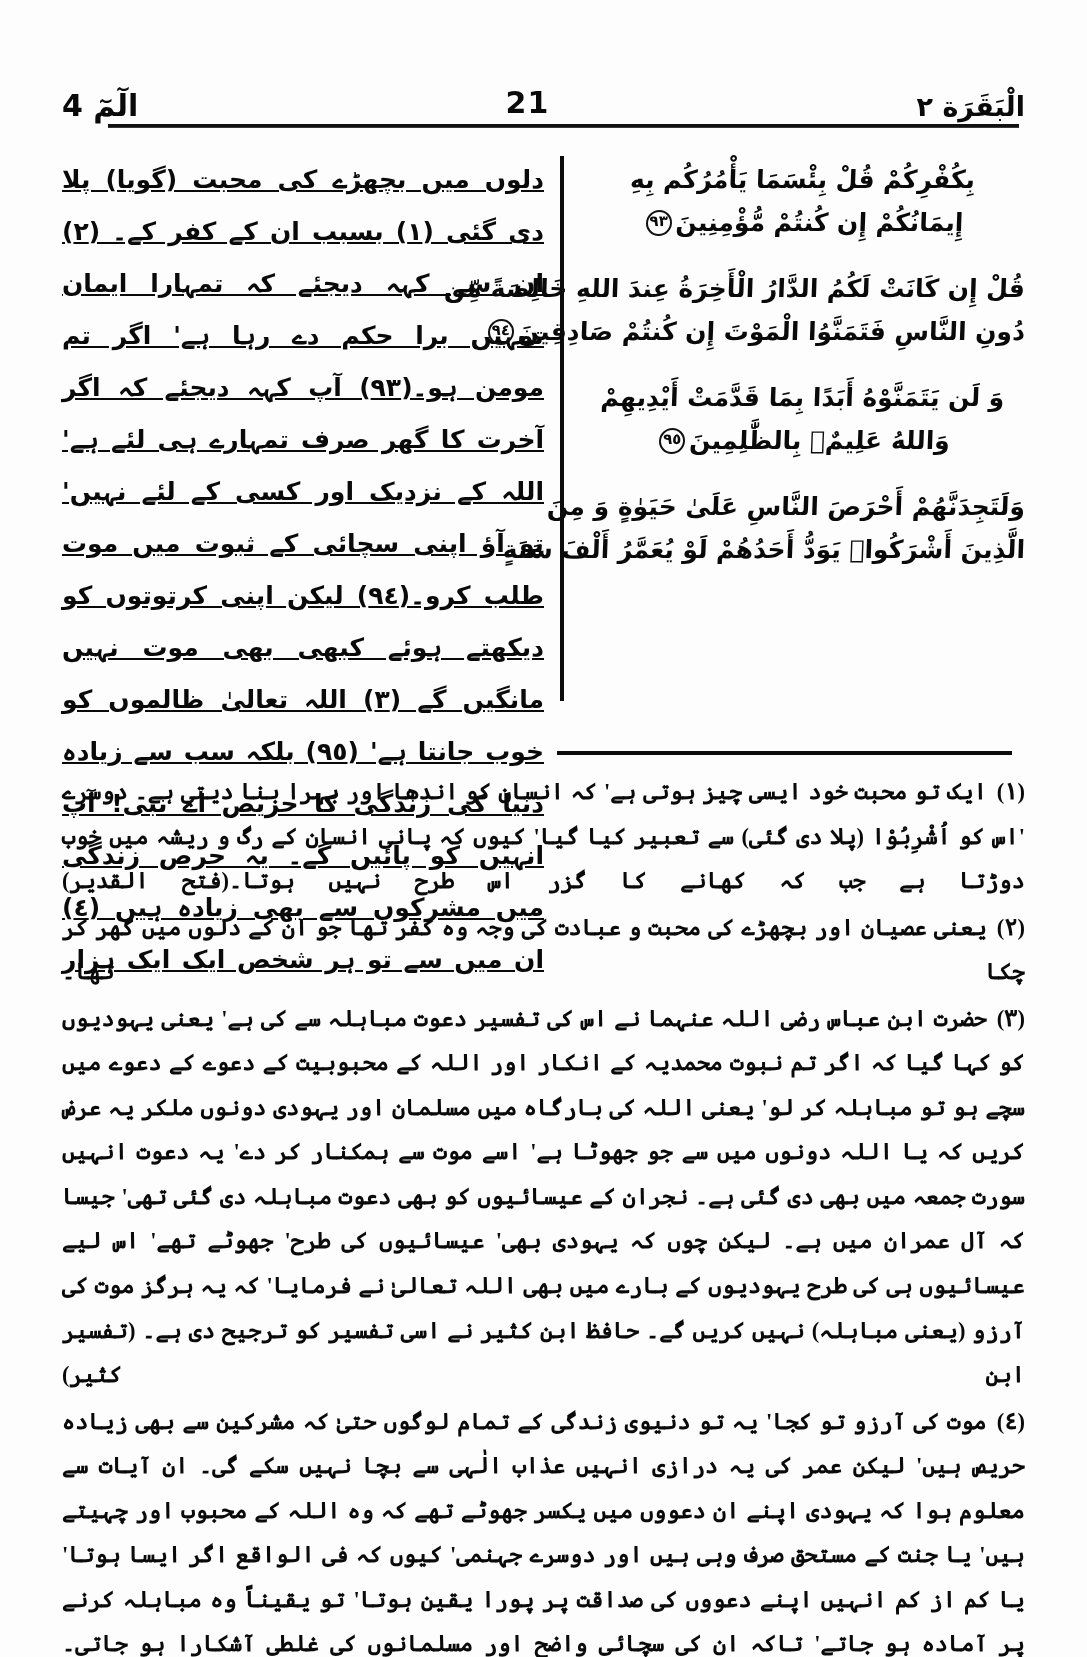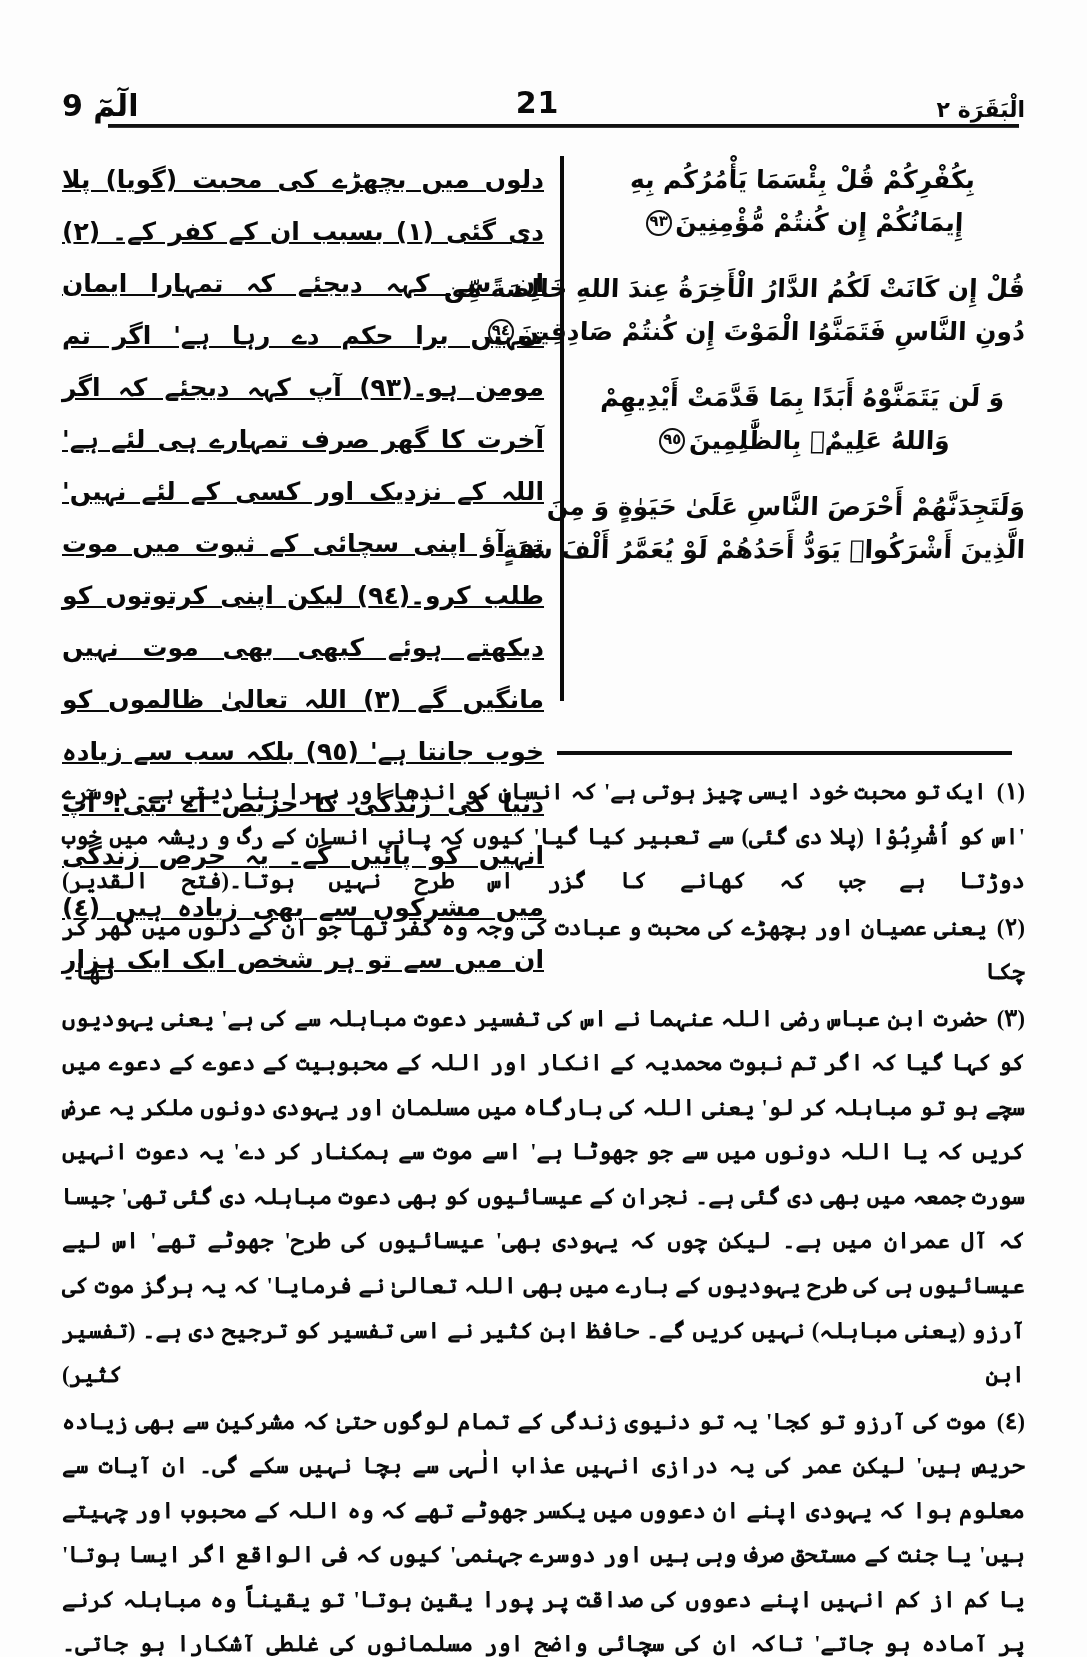--- a/index.html
+++ b/index.html
@@ -29,21 +29,21 @@
     top: 66px;
     left: 62px;
     right: 62px;
     height: 56px;
     display: flex;
     flex-direction: row;
     align-items: flex-end;
     justify-content: space-between;
   }
   .header-side {
-    font-size: 22px;
+    font-size: 27px;
     line-height: 1.1;
     font-weight: 700;
     white-space: nowrap;
     font-family: "DejaVu Sans", sans-serif;
     letter-spacing: 0px;
   }
   .header-juz {
     font-size: 30px;
   }
   .header-center {
@@ -187,21 +187,21 @@
   .fn.last { text-align-last: right; }
 </style>
 </head>
 <body>
 
 <div class="page">
 
   <div class="header">
     <div class="header-side header-surah">الْبَقَرَة ٢</div>
     <div class="header-center">21</div>
-    <div class="header-side header-juz">الٓمٓ 9</div>
+    <div class="header-side header-juz">الٓمٓ 4</div>
   </div>
   <div class="header-rule"></div>
 
   <div class="body-cols">
 
     <div class="col-arabic">
 
       <div class="ayah-block">
         <div class="ayah-line">بِكُفْرِكُمْ قُلْ بِئْسَمَا يَأْمُرُكُم بِهِ</div>
         <div class="ayah-line ln2">

